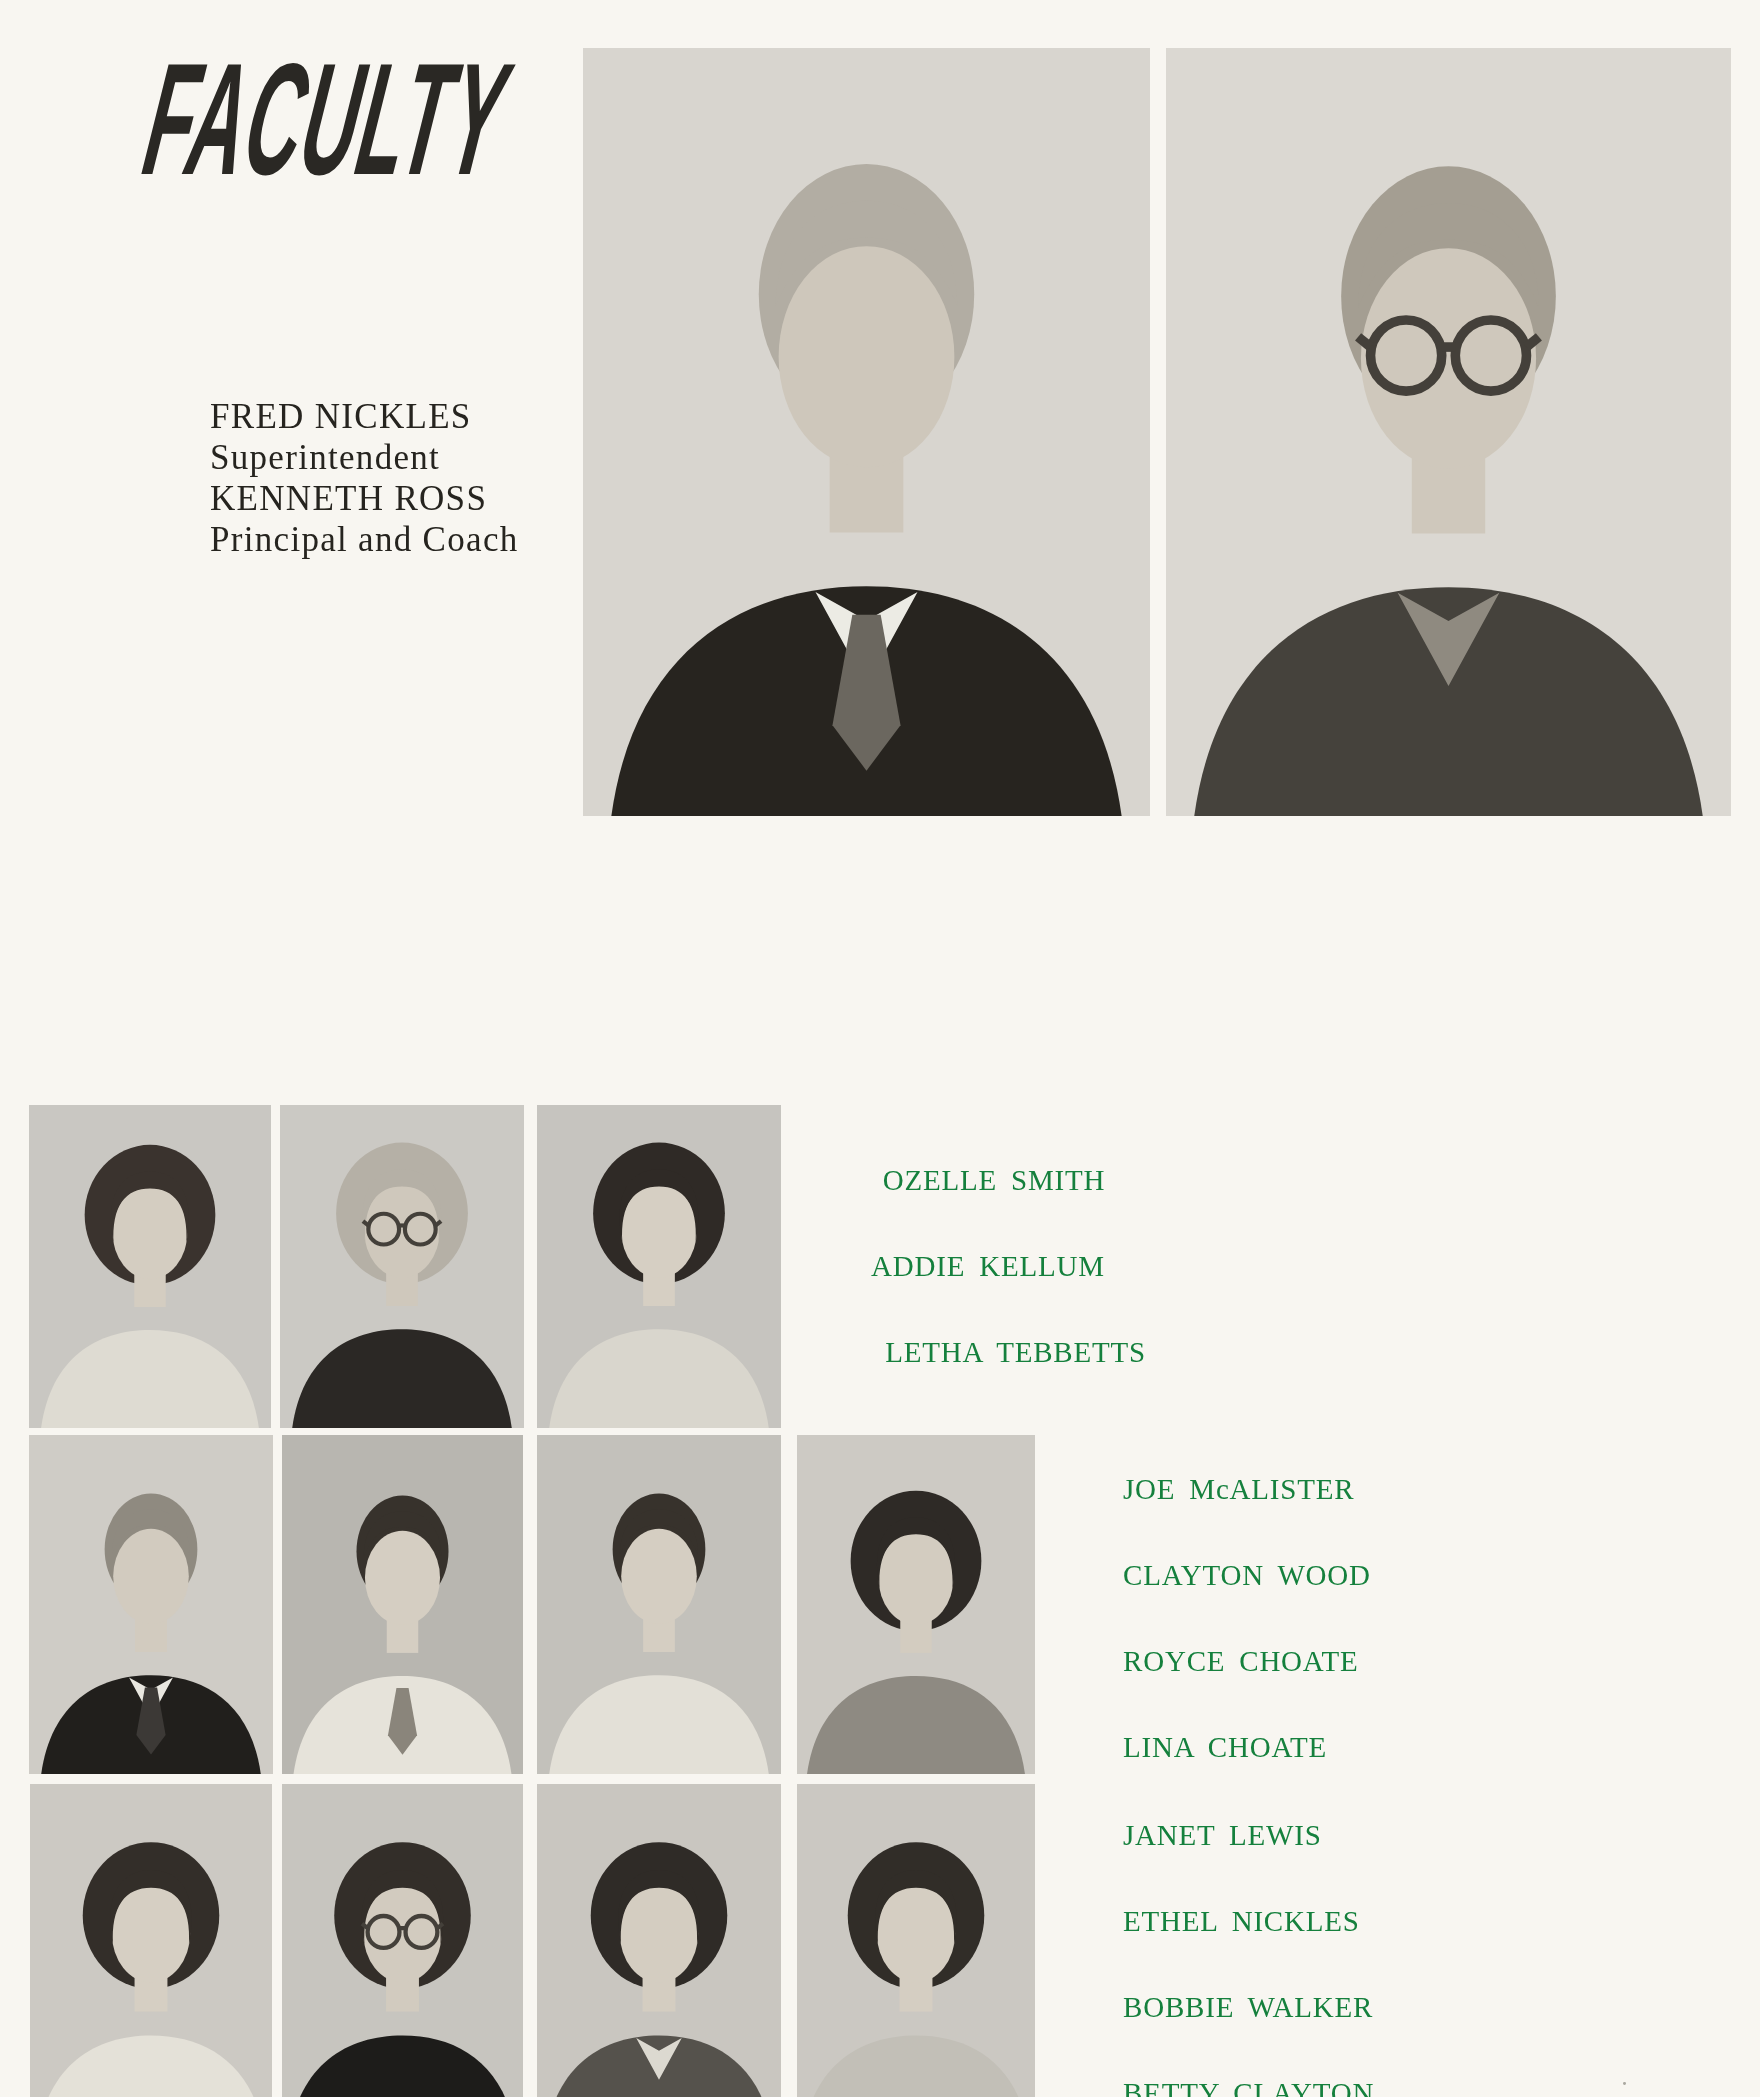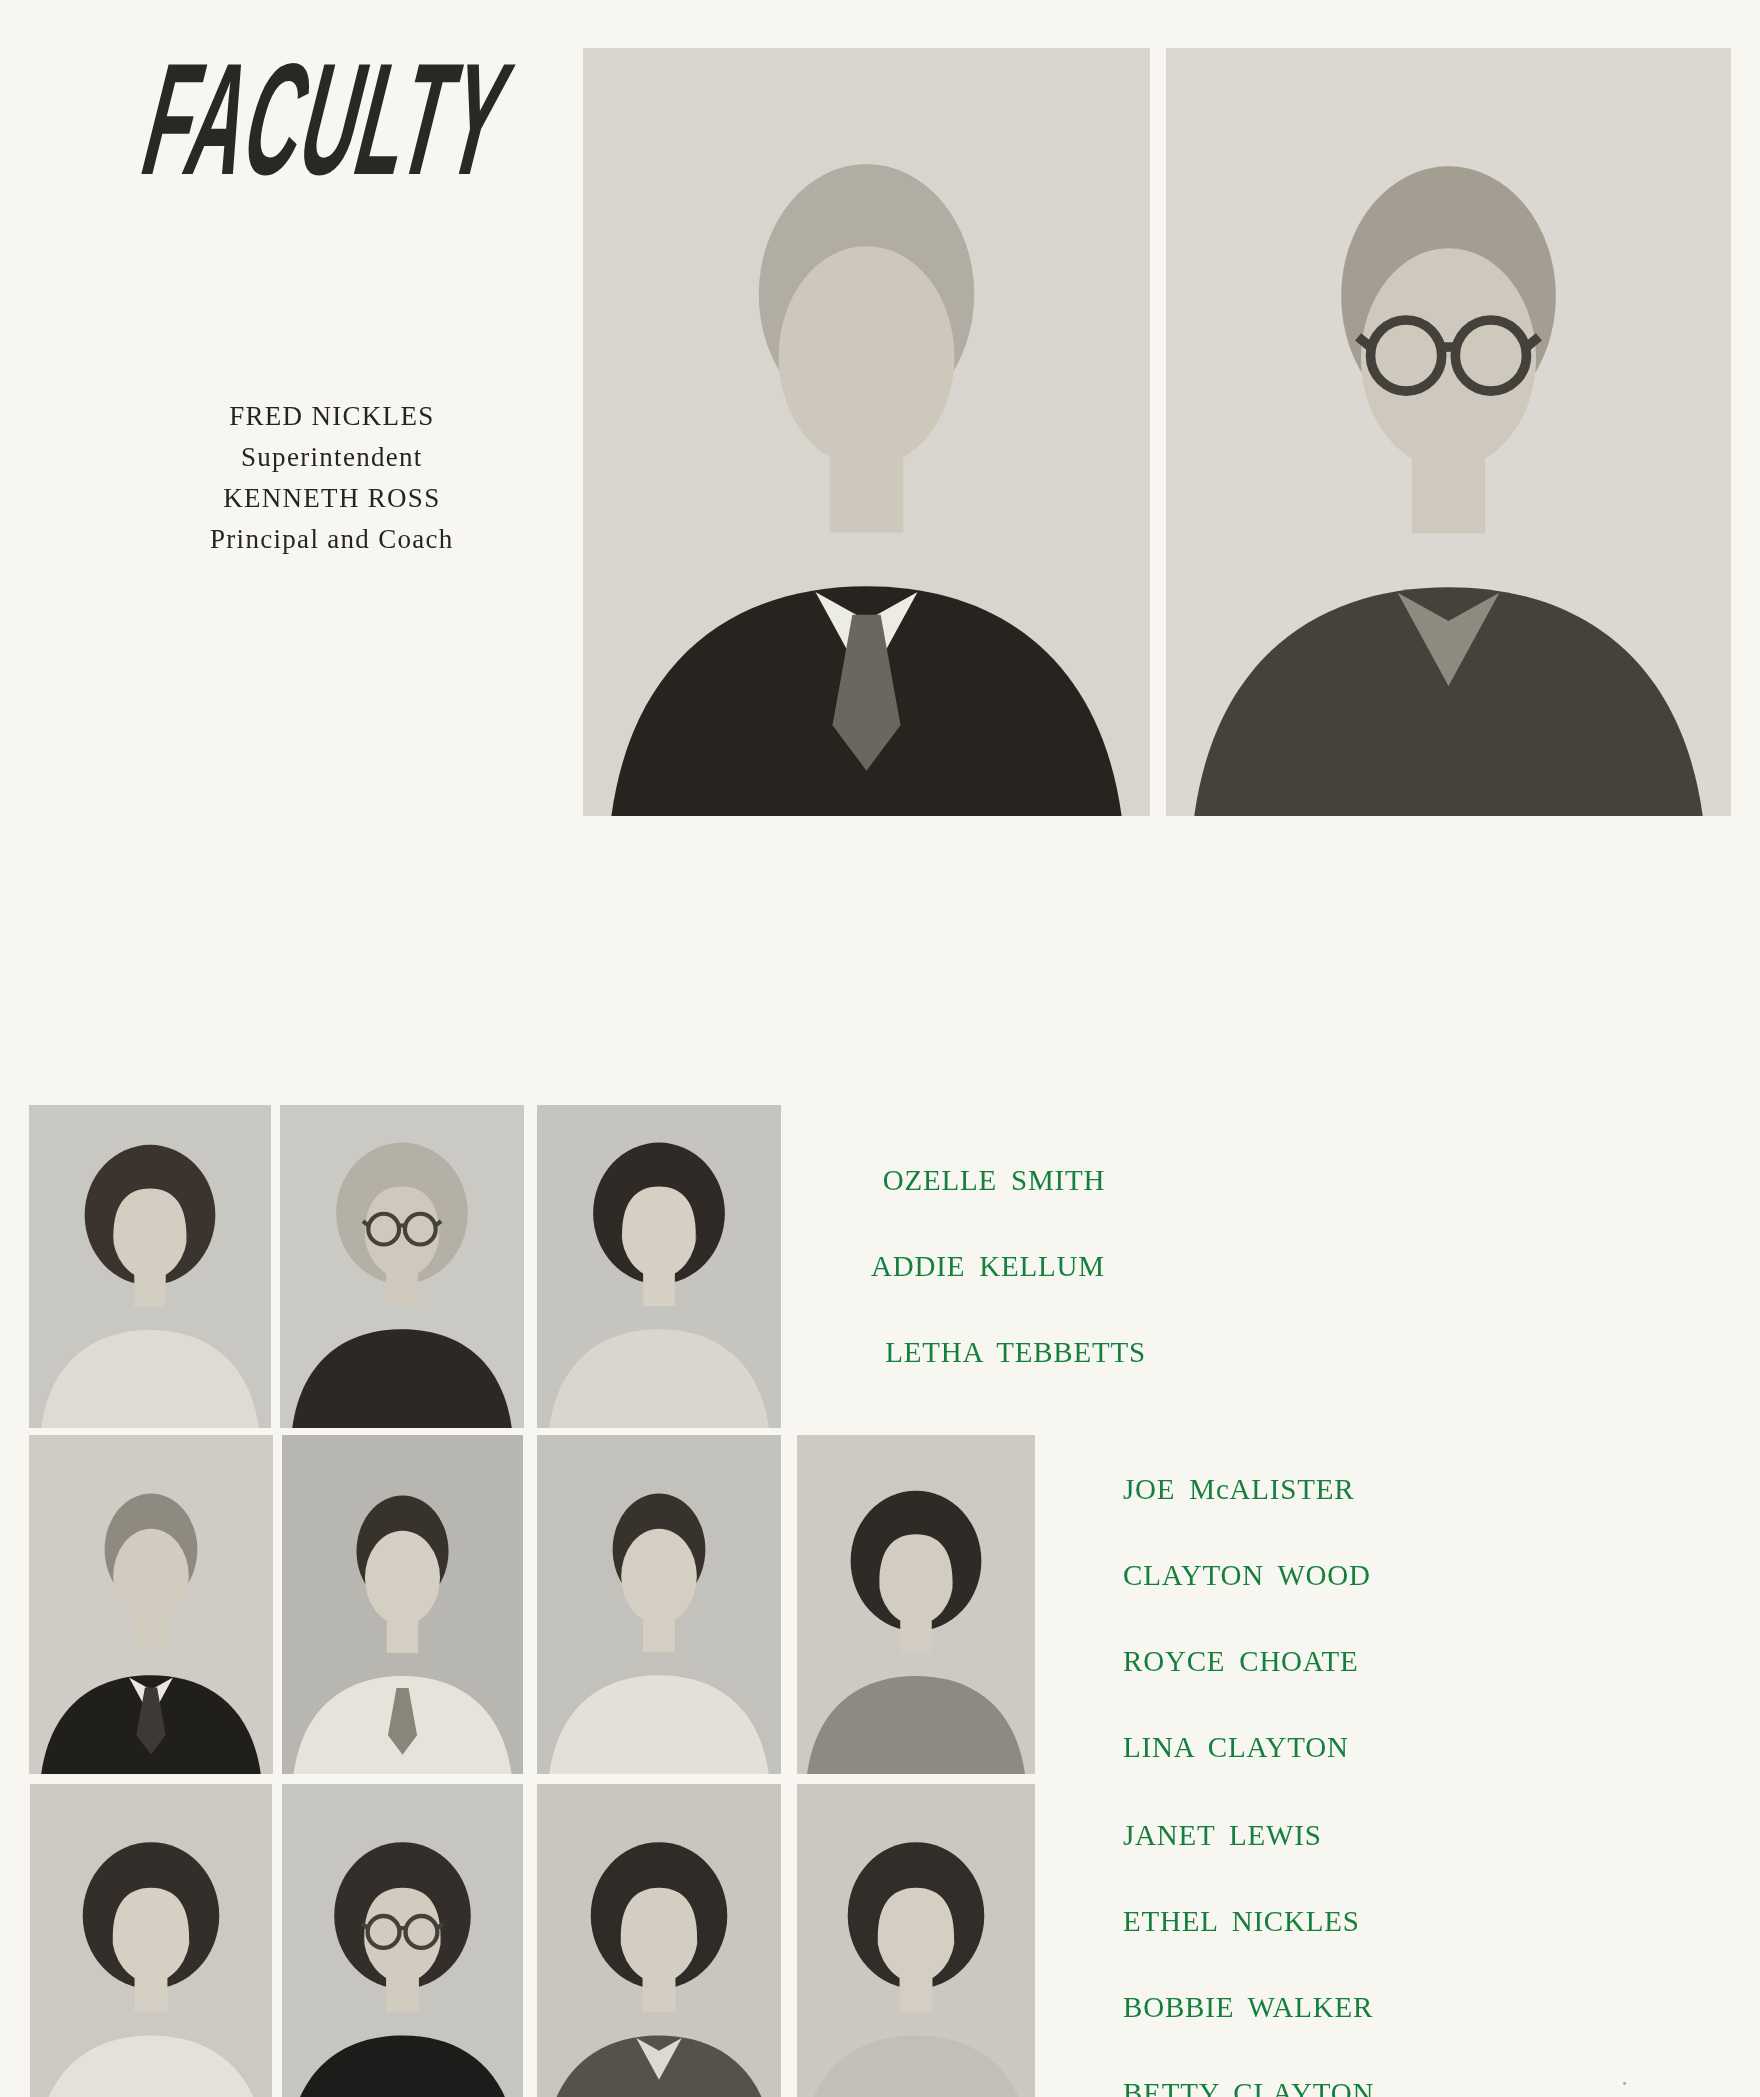--- a/index.html
+++ b/index.html
@@ -35,26 +35,25 @@
     transform:skewX(-14deg) scaleX(0.48);
     transform-origin:left bottom;
   }
   
   .credits{
     position:absolute;
     left:210px;
     top:403px;
   }
   .credit-line{
-    font-size:27px;
+    font-size:35px;
     line-height:27px;
     letter-spacing:1.3px;
     margin:0 0 14px 0;
     white-space:nowrap;
-    text-align:center;
   }
   
   .photo{
     position:absolute;
     overflow:hidden;
     background:#ccc9c3;
   }
   .photo svg{display:block;width:100%;height:100%;}
   
   .names{position:absolute;}
@@ -255,21 +254,21 @@
   <div class="names" style="left:871px;top:1166px;">
     <div class="fname indent-a">OZELLE SMITH</div>
     <div class="fname">ADDIE KELLUM</div>
     <div class="fname indent-b">LETHA TEBBETTS</div>
   </div>
 
   <div class="names" style="left:1123px;top:1468px;margin-top:7px;">
     <div class="fname">JOE McALISTER</div>
     <div class="fname">CLAYTON WOOD</div>
     <div class="fname">ROYCE CHOATE</div>
-    <div class="fname">LINA CLAYTON</div>
+    <div class="fname">LINA CHOATE</div>
   </div>
 
   <div class="names" style="left:1123px;top:1821px;">
     <div class="fname">JANET LEWIS</div>
     <div class="fname">ETHEL NICKLES</div>
     <div class="fname">BOBBIE WALKER</div>
     <div class="fname">BETTY CLAYTON</div>
   </div>
 
   <div class="speck" style="left:1623px;top:2082px;width:2.9px;height:2.9px;"></div>

